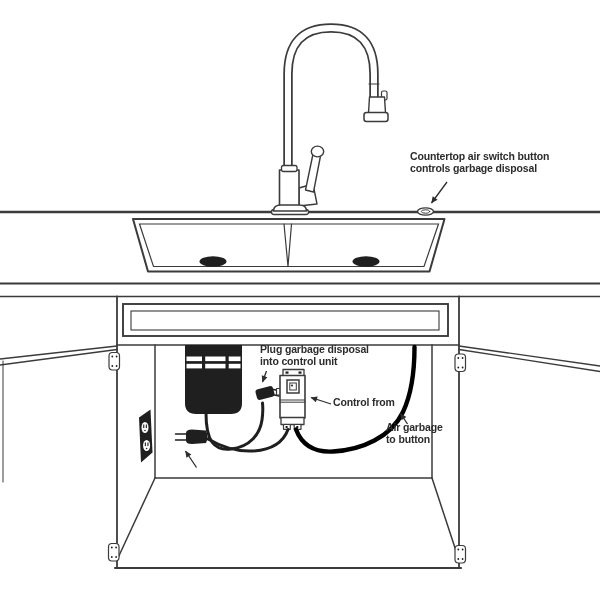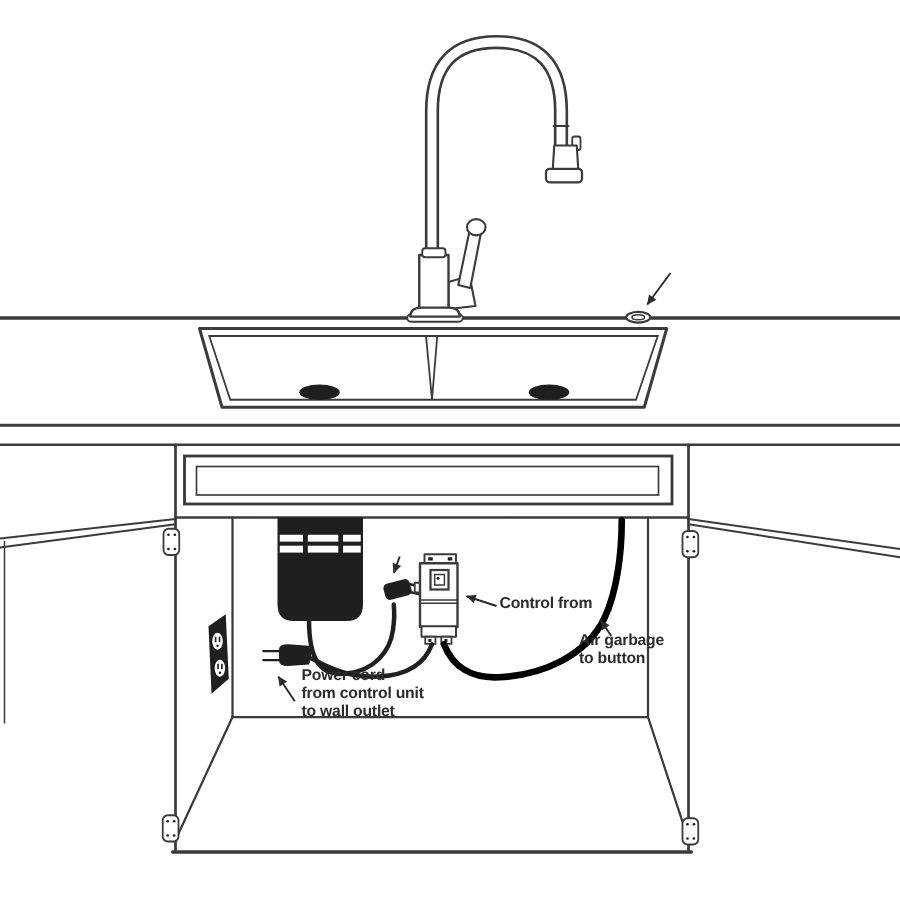--- a/index.html
+++ b/index.html
@@ -173,19 +173,20 @@
 
   <g stroke="#2c2c2c" stroke-width="1.3" fill="none">
     <path d="M447,182 L431.5,203" marker-end="url(#ah)"></path>
     <path d="M266.5,371 L262.5,382" marker-end="url(#ah)"></path>
     <path d="M331,404 L311,397.5" marker-end="url(#ah)"></path>
     <path d="M407.5,424 L400.5,413.5" marker-end="url(#ah)"></path>
     <path d="M196.5,467.5 L185.5,451" marker-end="url(#ah)"></path>
   </g>
 </svg>
 
+<div class="note" style="left:410px;top:151px;">Countertop air switch button
+controls garbage disposal</div>
+<div class="note" style="left:260px;top:344px;">Plug garbage disposal
+into control unit</div>
 <div class="note" style="left:333px;top:397px;">Control from</div>
 <div class="note" style="left:386px;top:422px;">Air garbage
 to button</div>
-<div class="note" style="left:201px;top:445px;">Power cord
-from control unit
-to wall outlet</div>
 </div>
 
 </body></html>

